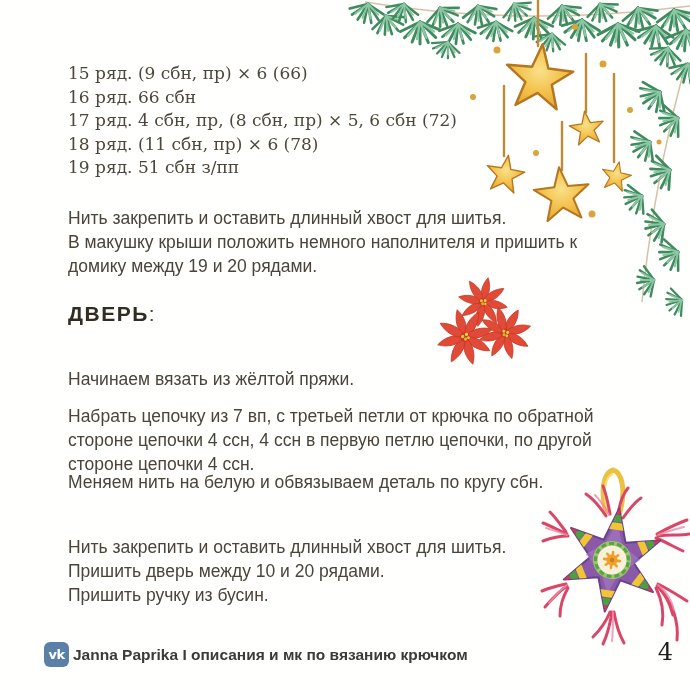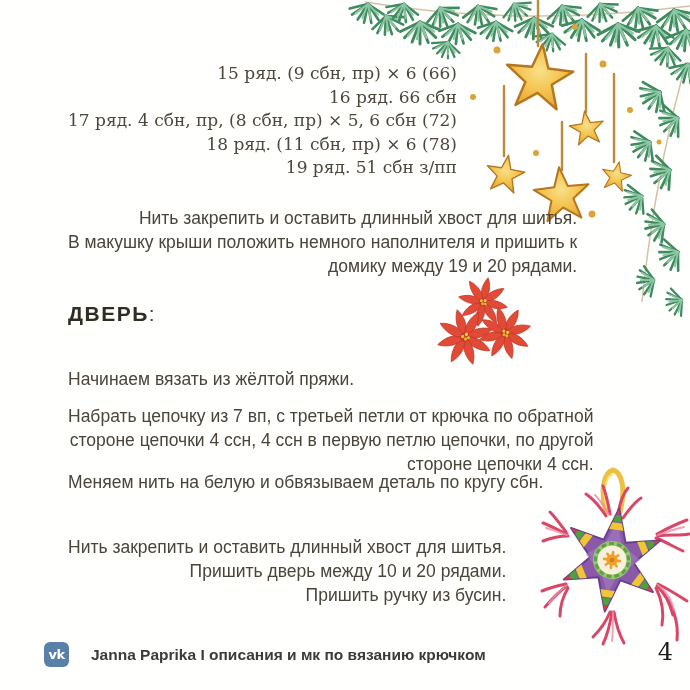--- a/index.html
+++ b/index.html
@@ -1,21 +1,20 @@
 <!DOCTYPE html>
 <html><head>
 <meta charset="utf-8">
 <style>
   html,body { margin:0; padding:0; }
   .page {
     position:relative; width:690px; height:690px;
     background:#fffffd; overflow:hidden;
     font-family:"Liberation Sans", sans-serif;
     color:#4a443b;
-    text-align:right;
   }
   
   .rows {
     position:absolute; left:68px; top:62px;
     font-family:"DejaVu Serif", serif;
     font-size:17px; line-height:23.5px; color:#4c463c;
     white-space:nowrap;
   }
   .para {
     position:absolute; left:68px;
@@ -28,21 +27,21 @@
   #para-finish { top:535px; }
   .heading {
     position:absolute; left:68px; top:302px;
     font-size:21px; font-weight:bold; letter-spacing:1.5px;
     color:#322d23; font-family:"Liberation Sans", sans-serif;
   }
   .heading .colon { font-weight:400; letter-spacing:0; color:#4a443b; }
   
   .footer {
     position:absolute; left:28px; top:642px;
-    display:flex; align-items:center; gap:22px;padding-left:16px;
+    display:flex; align-items:center; gap:4px;padding-left:16px;
   }
   .vk-badge {
     width:25px; height:25px; border-radius:6px; background:#5b80a8;
     color:#ffffff; display:flex; align-items:center; justify-content:center;
     font-weight:bold; font-size:13px; font-style:normal;
     font-family:"DejaVu Sans", sans-serif; letter-spacing:-0.5px;
   }
   .community { font-weight:bold; font-size:15.5px; color:#3b3b38; }
   .pagenum {
     position:absolute; right:17px; top:638px;

